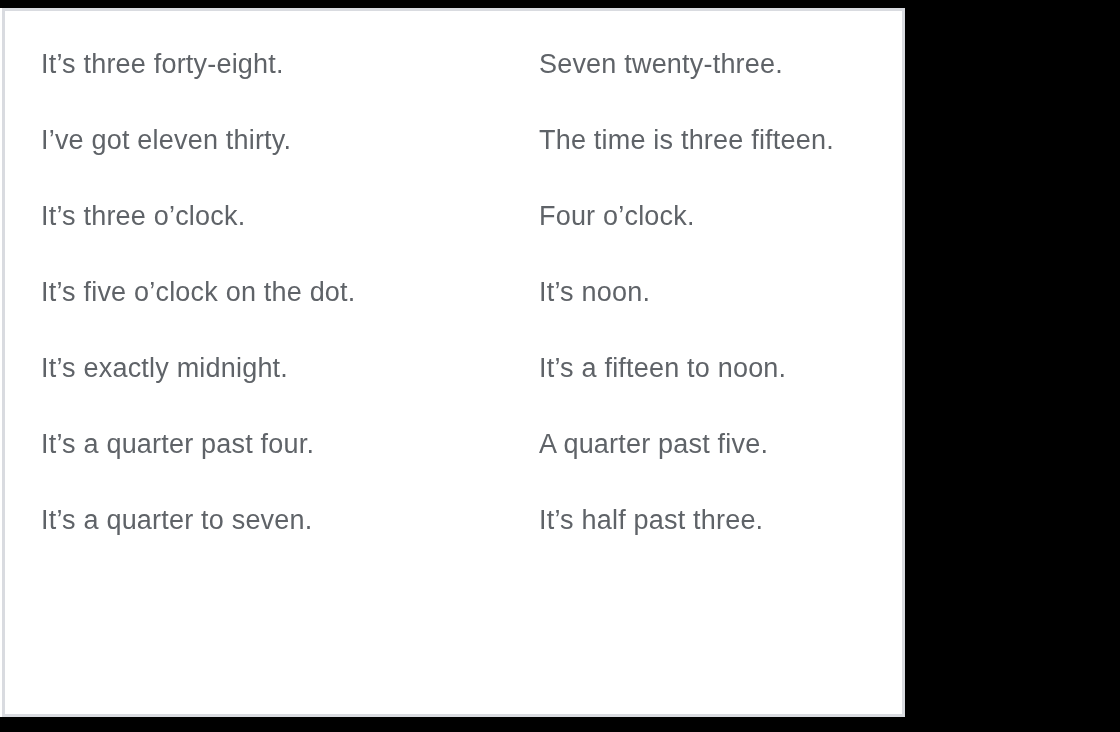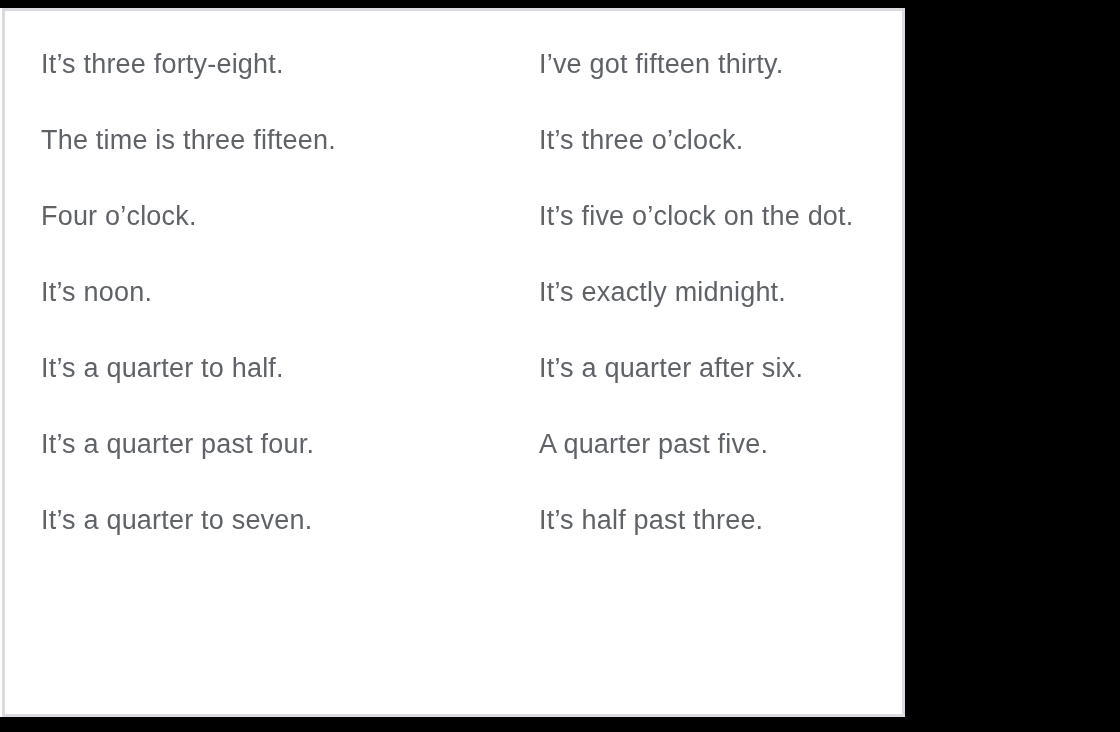--- a/index.html
+++ b/index.html
@@ -54,27 +54,27 @@
     white-space: nowrap;
   }
 </style>
 </head>
 <body>
 
 <div class="card">
   <div class="card-border"></div>
   <div class="phrase-grid">
     <div class="phrase">It’s three forty-eight.</div>
-    <div class="phrase">I’ve got fifteen thirty.</div>
+    <div class="phrase">Seven twenty-three.</div>
+    <div class="phrase">I’ve got eleven thirty.</div>
     <div class="phrase">The time is three fifteen.</div>
     <div class="phrase">It’s three o’clock.</div>
     <div class="phrase">Four o’clock.</div>
     <div class="phrase">It’s five o’clock on the dot.</div>
     <div class="phrase">It’s noon.</div>
     <div class="phrase">It’s exactly midnight.</div>
-    <div class="phrase">It’s a quarter to half.</div>
-    <div class="phrase">It’s a quarter after six.</div>
+    <div class="phrase">It’s a fifteen to noon.</div>
     <div class="phrase">It’s a quarter past four.</div>
     <div class="phrase">A quarter past five.</div>
     <div class="phrase">It’s a quarter to seven.</div>
     <div class="phrase">It’s half past three.</div>
   </div>
 </div>
 
 </body></html>

